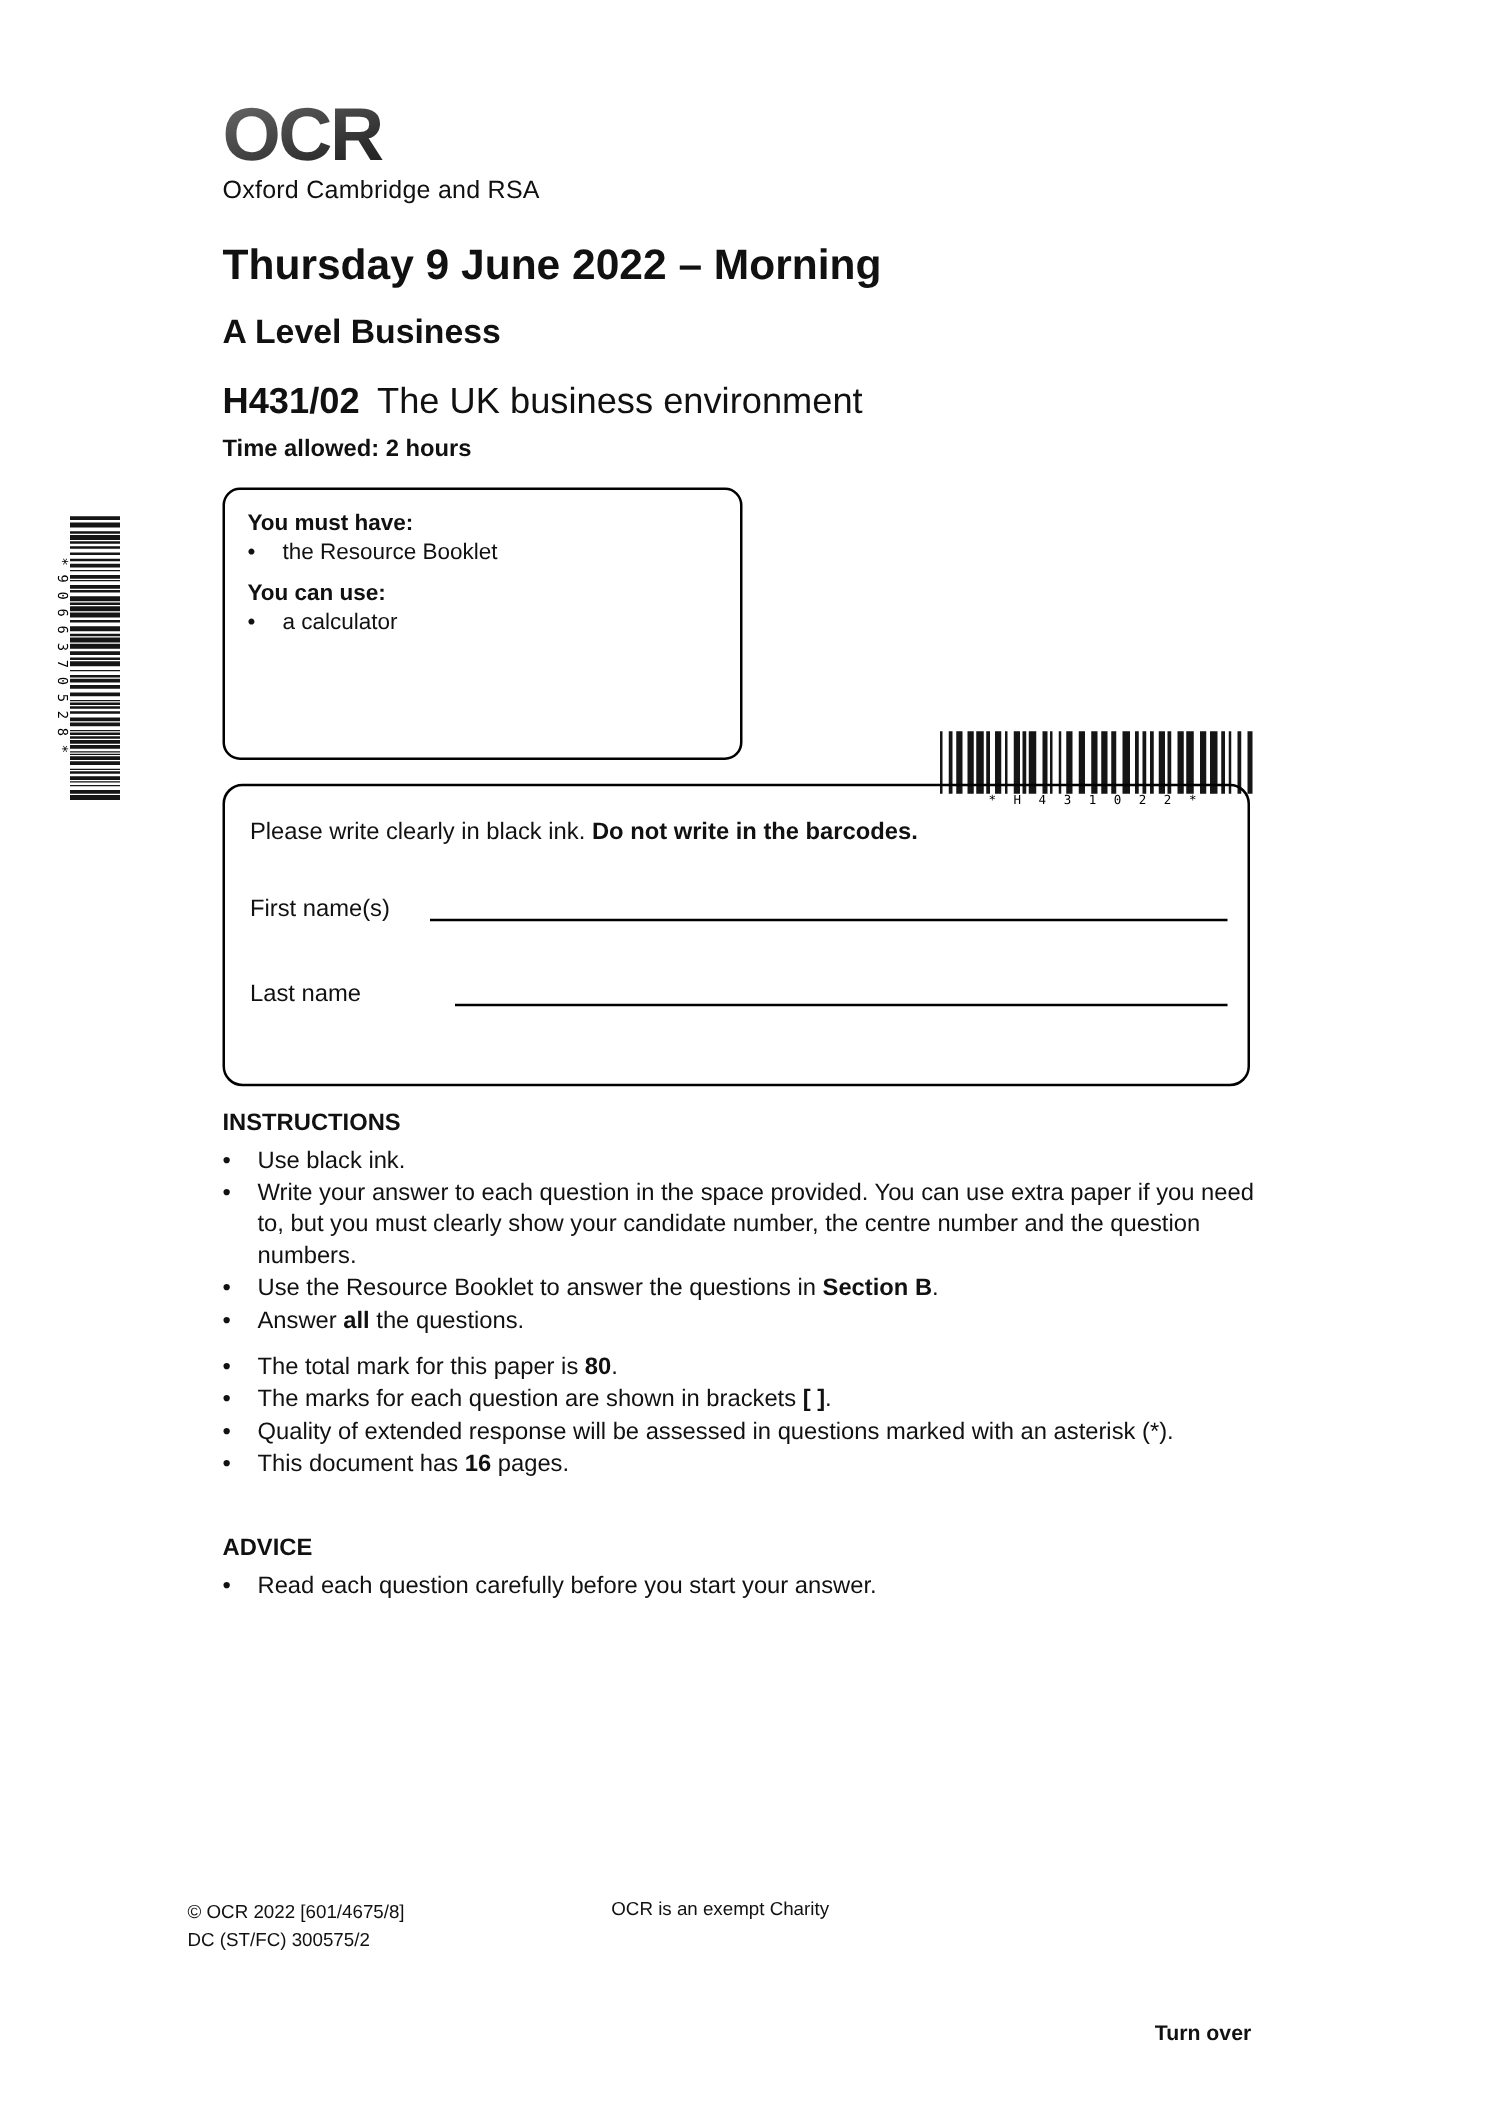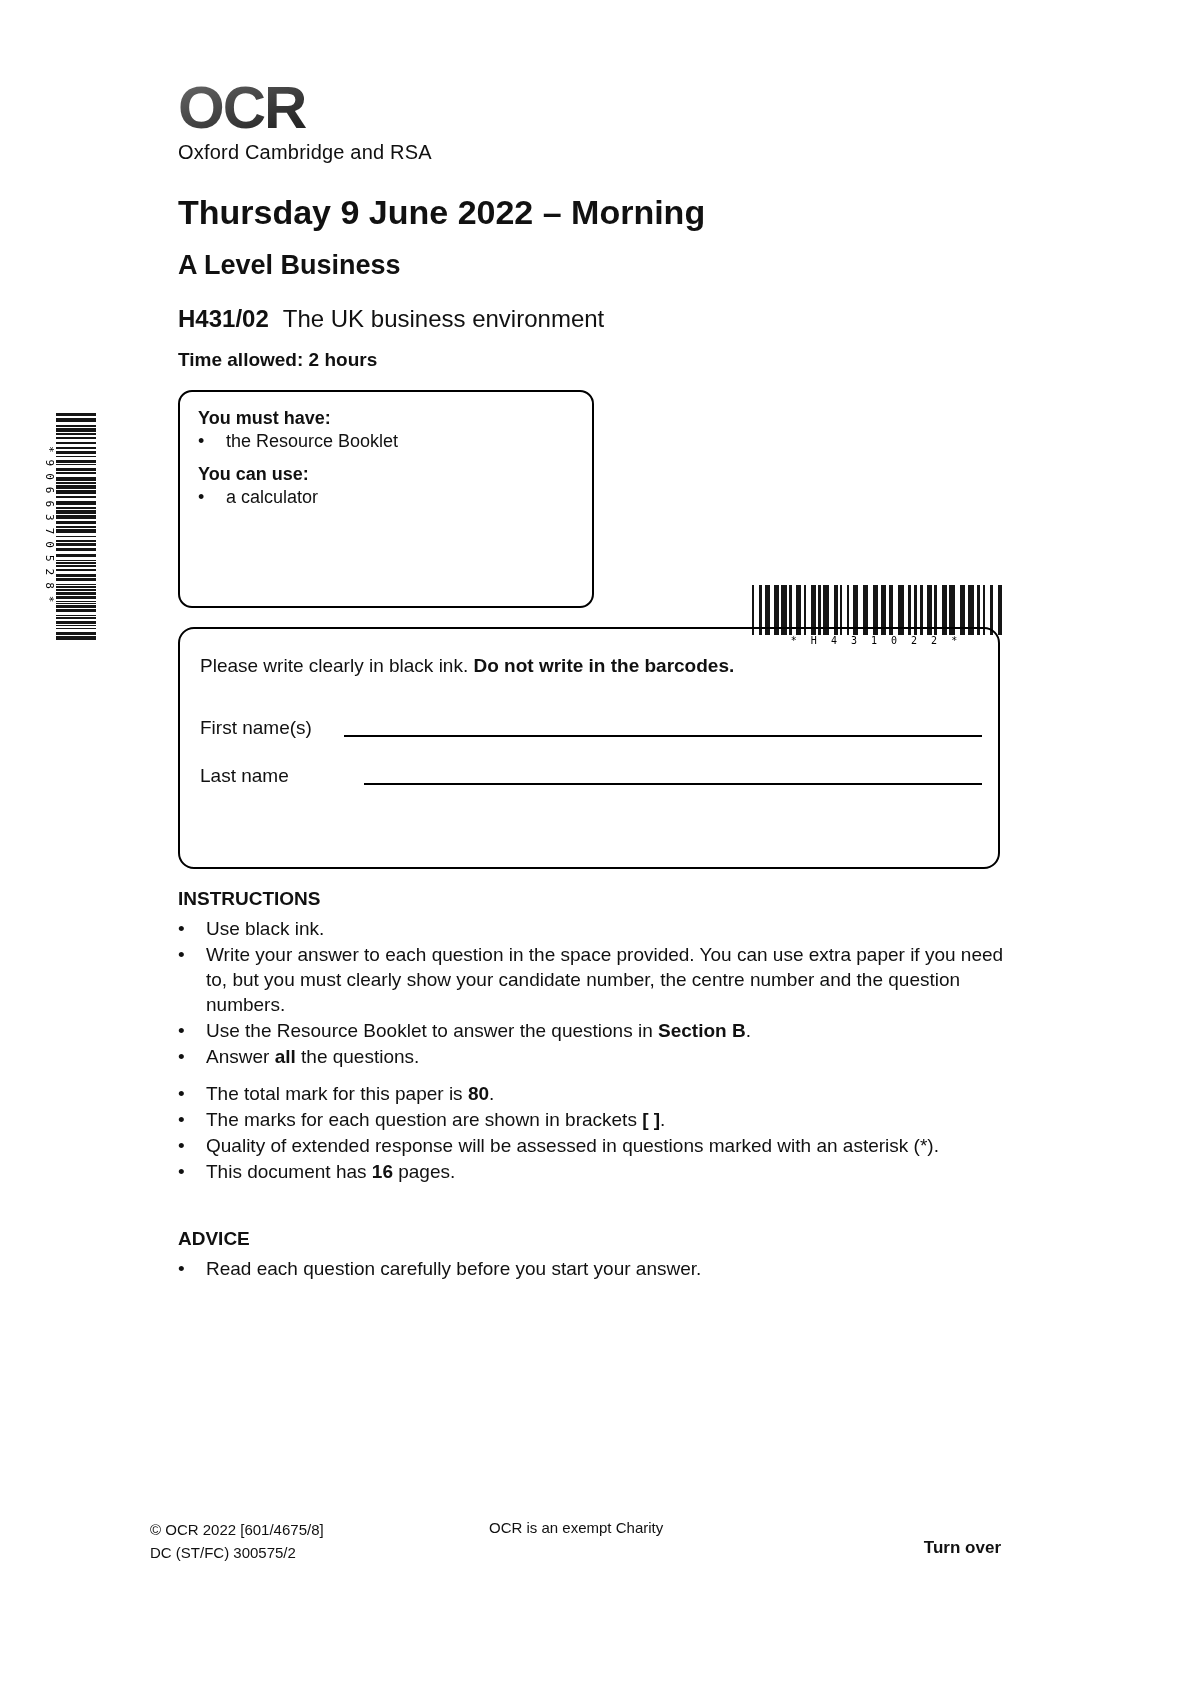--- a/index.html
+++ b/index.html
@@ -11,21 +11,21 @@
   
   .logo-block{position:absolute;left:178px;top:78px;}
   .logo-text{
     font-size:60px;font-weight:700;line-height:1;letter-spacing:-2px;
     background:linear-gradient(160deg,#6b6b6b 0%,#2a2a2a 55%,#0a0a0a 100%);
     -webkit-background-clip:text;background-clip:text;color:transparent;
   }
   .logo-sub{font-size:20px;color:#101010;margin-top:3px;letter-spacing:0.2px;}
   .doc-title{position:absolute;left:178px;top:193px;font-size:34px;font-weight:700;}
   .doc-subject{position:absolute;left:178px;top:250px;font-size:27px;font-weight:700;}
-  .paper-line{position:absolute;left:178px;top:305px;font-size:24px;}
+  .paper-line{position:absolute;left:178px;top:305px;font-size:29px;}
   .paper-line .code{font-weight:700;margin-right:14px;}
   .time-line{position:absolute;left:178px;top:349px;font-size:19px;font-weight:700;}
 
   
   .must-box{
     position:absolute;left:178px;top:390px;width:416px;height:218px;
     border:2.5px solid #000;border-radius:14px;box-sizing:border-box;
     padding:16px 18px;font-size:18px;
   }
   .must-box .box-label{font-weight:700;}
@@ -74,21 +74,21 @@
   .bullet-row{display:flex;margin-bottom:1px;}
   .bullet-glyph{width:28px;flex:none;}
   .bullet-text{flex:1;}
   .sec-instructions{top:886px;}
   .sec-information{top:1081px;}
   .sec-advice{top:1226px;}
 
   
   .footer-left{position:absolute;left:150px;top:1519px;font-size:15px;line-height:1.5;}
   .footer-center{position:absolute;left:489px;top:1519px;font-size:15px;}
-  .footer-right{position:absolute;right:190px;top:1538px;font-size:17px;font-weight:700;}
+  .footer-right{position:absolute;right:190px;top:1617px;font-size:17px;font-weight:700;}
   .b{font-weight:700;}
 </style>
 </head>
 <body>
 
 <div class="page">
 
   <div class="logo-block">
     <div class="logo-text">OCR</div>
     <div class="logo-sub">Oxford Cambridge and RSA</div>
@@ -214,21 +214,21 @@
       </div>
     <div class="hbarcode-text">* H 4 3 1 0 2 2 *</div>
   </div>
 
   <div class="cand-box">
     <div class="cand-notice"><span>Please write clearly in black ink. </span><span class="b">Do not write in the barcodes.</span></div>
     <div class="name-row">
       <span class="name-label">First name(s)</span>
       <span class="name-line"></span>
     </div>
-    <div class="name-row" style="margin-top:20px;gap:20px;">
+    <div class="name-row" style="margin-top:40px;gap:20px;">
       <span class="name-label">Last name</span>
       <span class="name-line"></span>
     </div>
   </div>
 
   <div class="section sec-instructions">
     <div class="section-heading">INSTRUCTIONS</div>
     <div>
         <div class="bullet-row">
           <span class="bullet-glyph">•</span>

